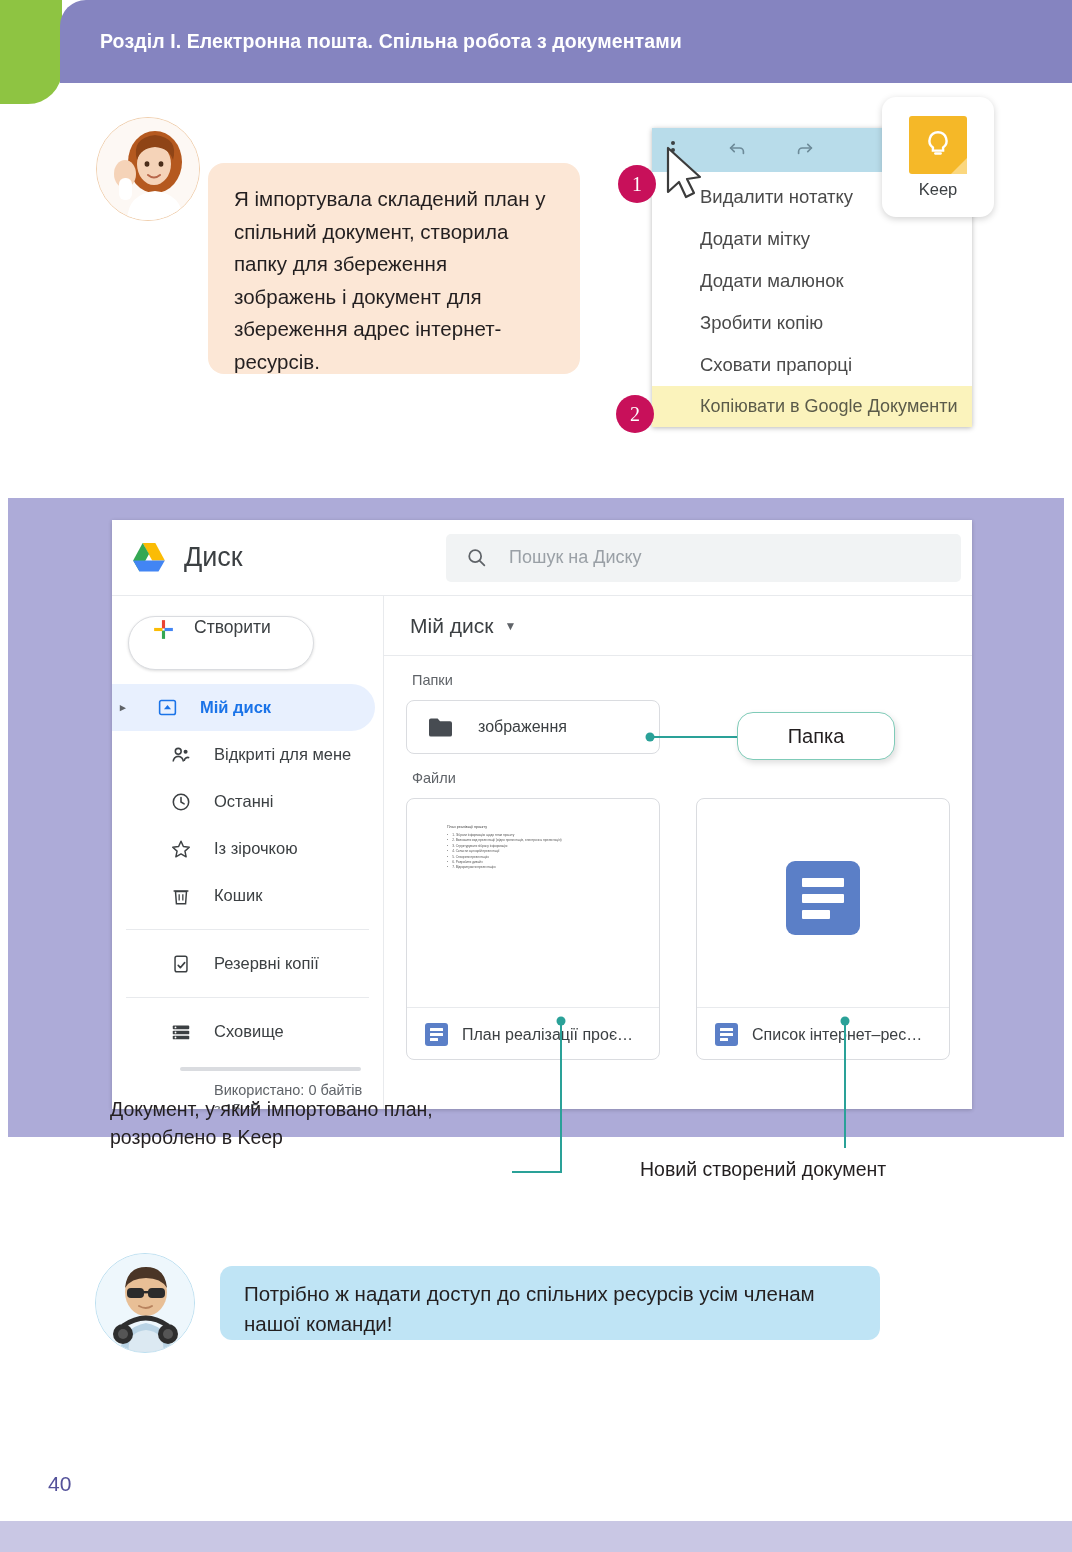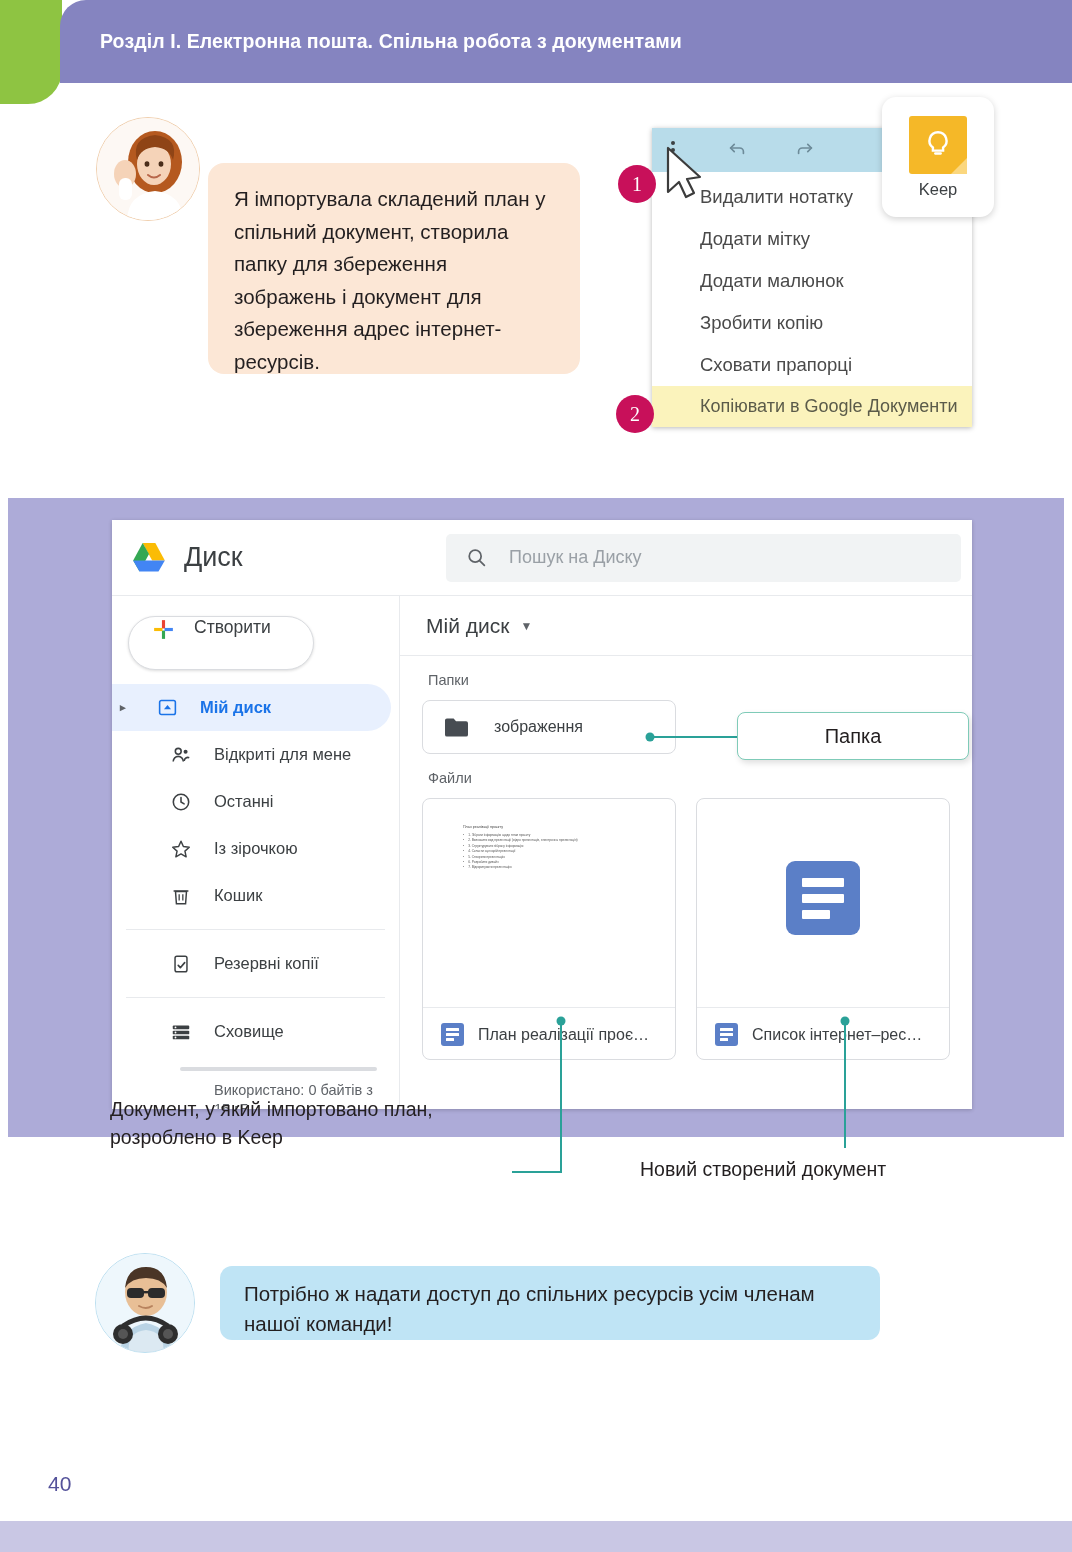--- a/index.html
+++ b/index.html
@@ -232,21 +232,21 @@
   .section-label { font-size: 14.5px; color: #5f6368; margin: 16px 0 12px 6px; }
   .folder-card {
     width: 254px; height: 54px;
     border: 1px solid #dadce0; border-radius: 8px;
     display: flex; align-items: center; gap: 24px;
     padding-left: 20px;
     background: #fff;
   }
   .folder-name { font-size: 16px; color: #3c4043; }
 
-  .files-row { display: flex; gap: 20px; margin-top: 10px; }
+  .files-row { display: flex; gap: 36px; margin-top: 10px; }
   .file-card {
     width: 254px; height: 262px;
     border: 1px solid #dadce0; border-radius: 8px;
     background: #fff;
     position: relative;
     overflow: hidden;
   }
   .thumb-area { height: 208px; display: flex; align-items: flex-start; justify-content: center; }
   .thumb-doc { width: 208px; padding: 26px 0 0 18px; }
   .thumb-doc .t-title { font-size: 3.6px; color: #444; margin-bottom: 4px; }
@@ -271,24 +271,24 @@
   }
   .doc-mini i { display: block; background: #fff; height: 2.6px; border-radius: .5px; }
   .doc-mini i:nth-child(1) { width: 13px; }
   .doc-mini i:nth-child(2) { width: 13px; }
   .doc-mini i:nth-child(3) { width: 8px; margin-right: 5px; }
   .file-name { font-size: 16px; color: #3c4043; white-space: nowrap; }
 
   
   .callout-folder {
     position: absolute; left: 737px; top: 712px;
-    width: 232px; height: 48px;
+    width: 158px; height: 48px;
     background: #fff;
     border: 1px solid #7fcbb8;
-    border-radius: 8px;
+    border-radius: 16px;
     box-shadow: 2px 3px 6px rgba(0,0,0,.13);
     display: flex; align-items: center; justify-content: center;
     z-index: 9;
     font-size: 20px; color: #231f20;
   }
   .cap-left {
     position: absolute; left: 110px; top: 1095px;
     width: 420px; 
     font-size: 19.5px; line-height: 28px; color: #231f20;
   }

